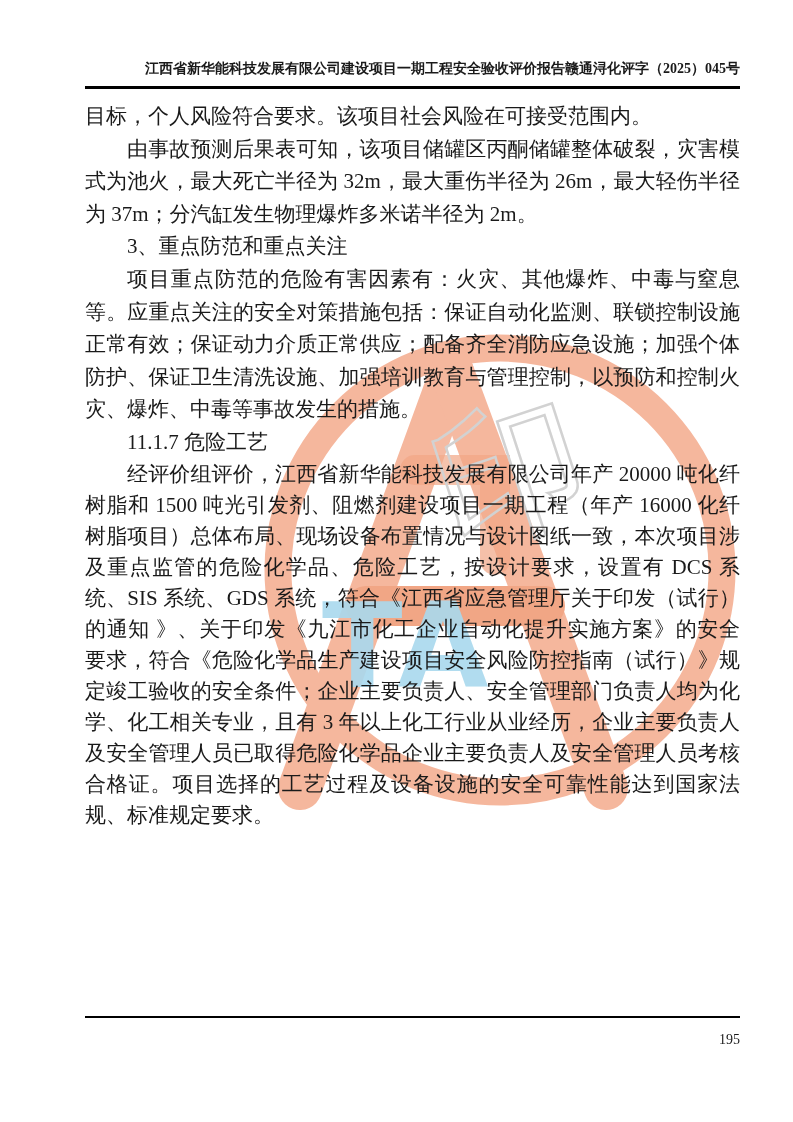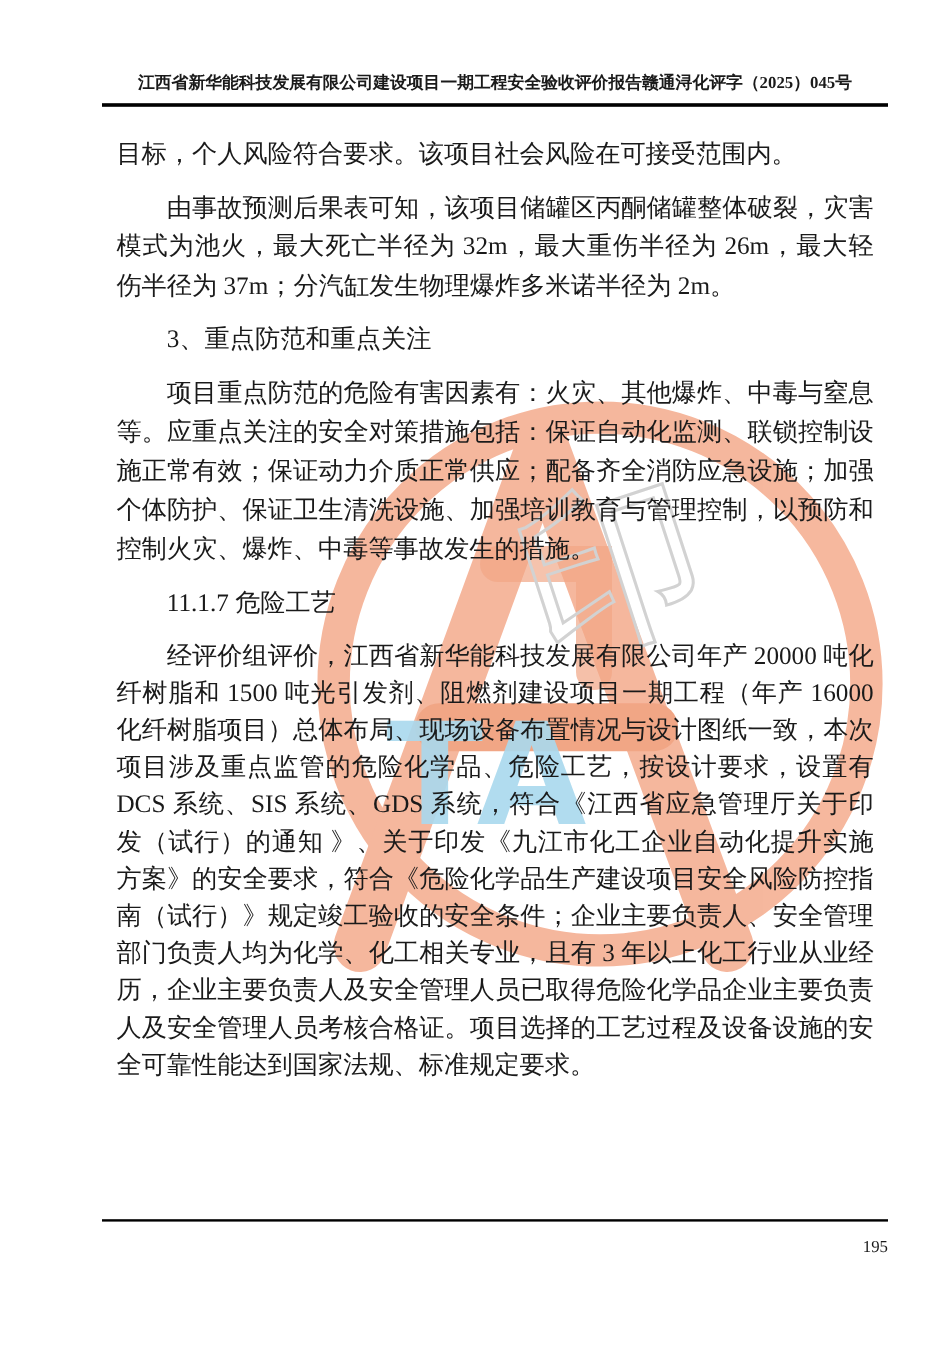--- a/index.html
+++ b/index.html
@@ -41,33 +41,33 @@
   .wm-monogram{
     position:absolute;left:322px;top:598px;width:120px;
     font-family:"DejaVu Sans","Liberation Sans",sans-serif;
     font-weight:bold;font-size:118px;line-height:0.82;
     color:var(--wm-blue);opacity:0.9;
     letter-spacing:4px;
   }
   
   .header{
     position:absolute;left:85px;top:60px;width:655px;z-index:2;
-    display:flex;justify-content:center;align-items:flex-end;
+    display:flex;justify-content:flex-end;align-items:flex-end;
     font-size:14px;font-weight:bold;white-space:nowrap;
   }
   .header-rule{
     position:absolute;left:85px;top:86px;width:655px;height:3px;
     background:#000;z-index:2;
   }
   
   .content{
     position:absolute;left:85px;top:100px;width:655px;z-index:1;
     font-size:21px;line-height:32.6px;text-align:justify;
   }
-  .content p{margin:12px;}
+  .content p{margin:0;}
   .content p.indent{text-indent:2em;}
   .content p.bold{font-weight:normal;line-height:31px;}
   
   .footer-rule{
     position:absolute;left:85px;top:1016px;width:655px;height:2px;
     background:#000;z-index:2;
   }
   .page-number{
     position:absolute;left:85px;top:1032px;width:655px;z-index:2;
     text-align:right;font-size:14px;

